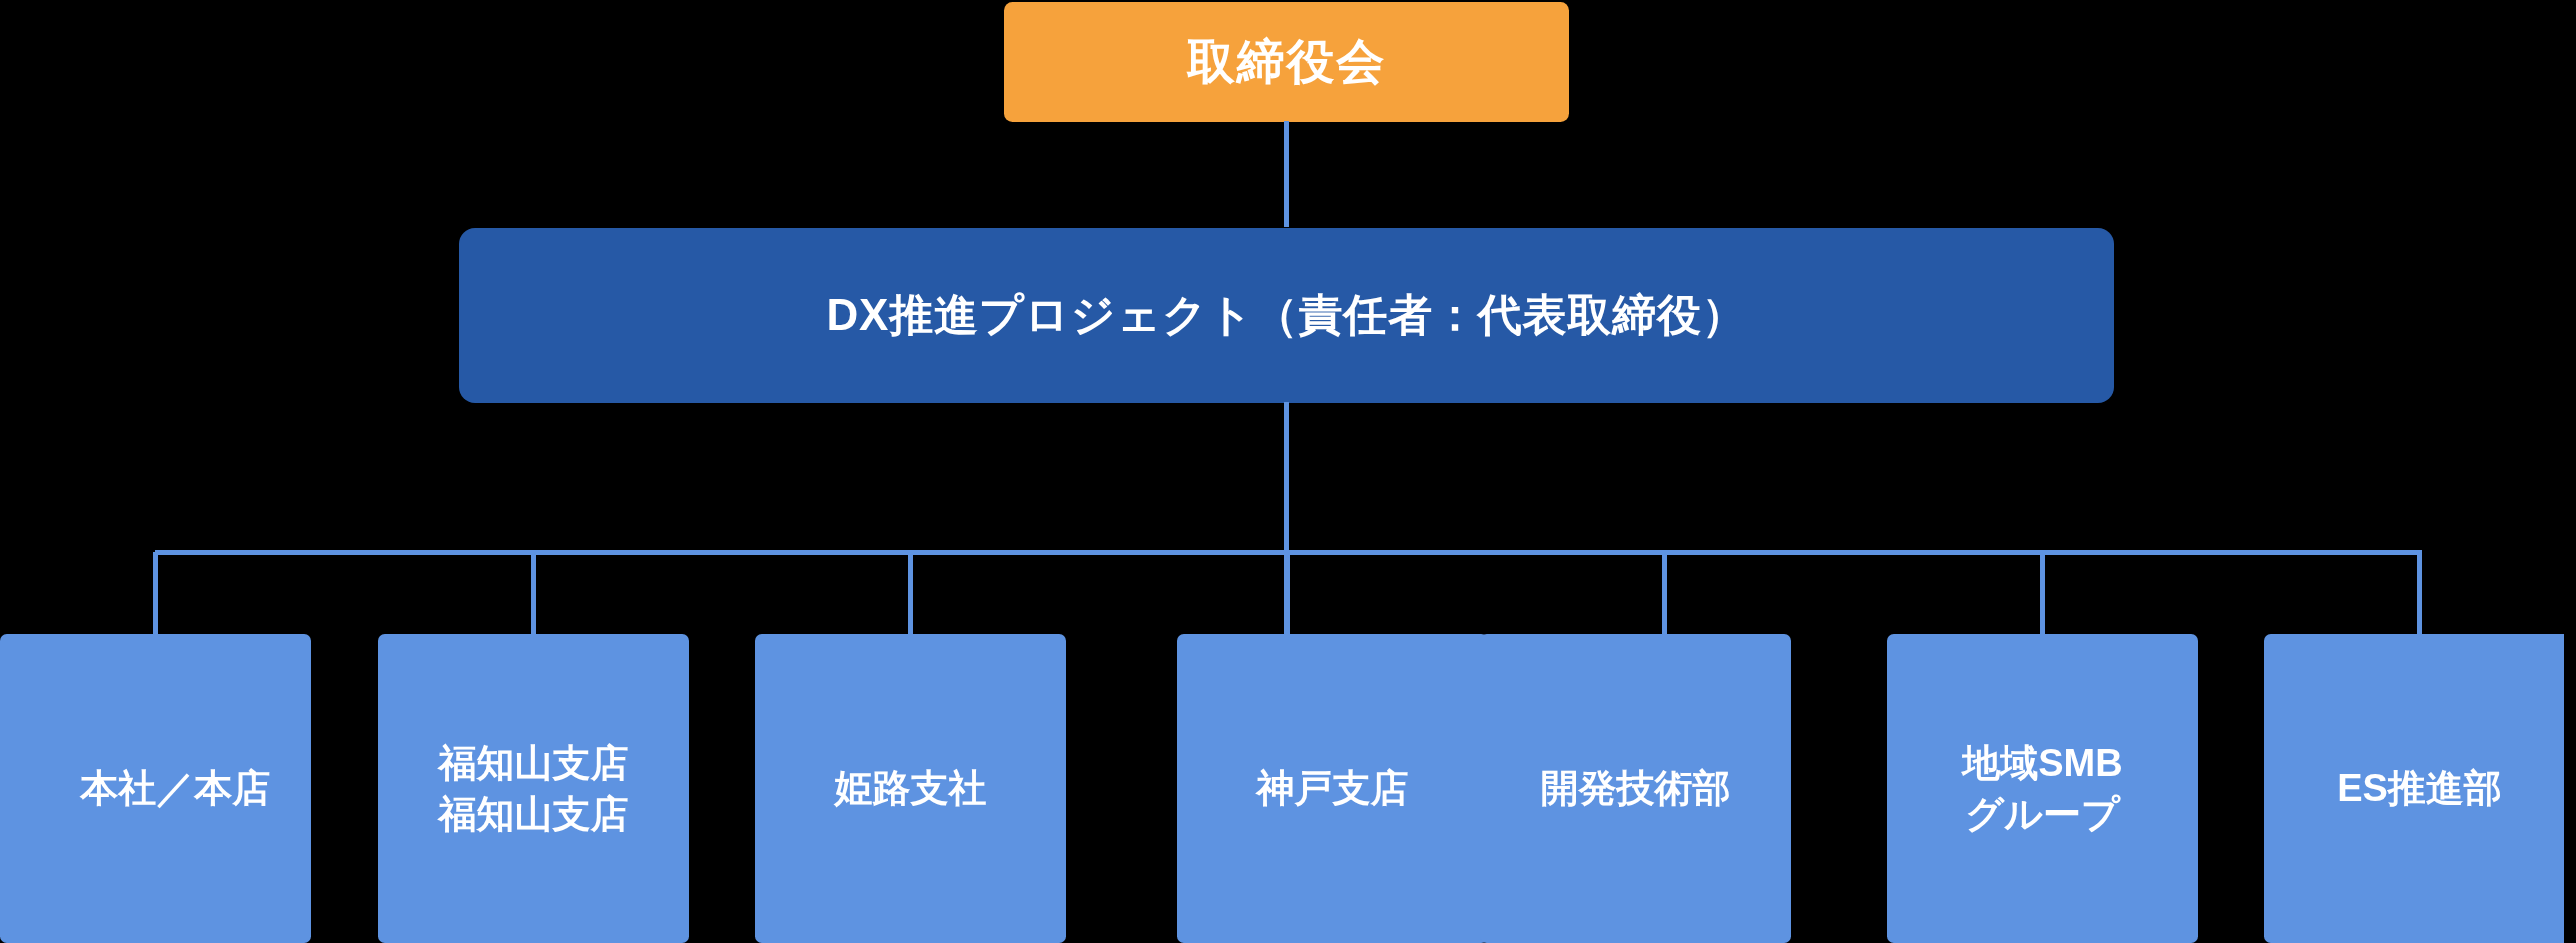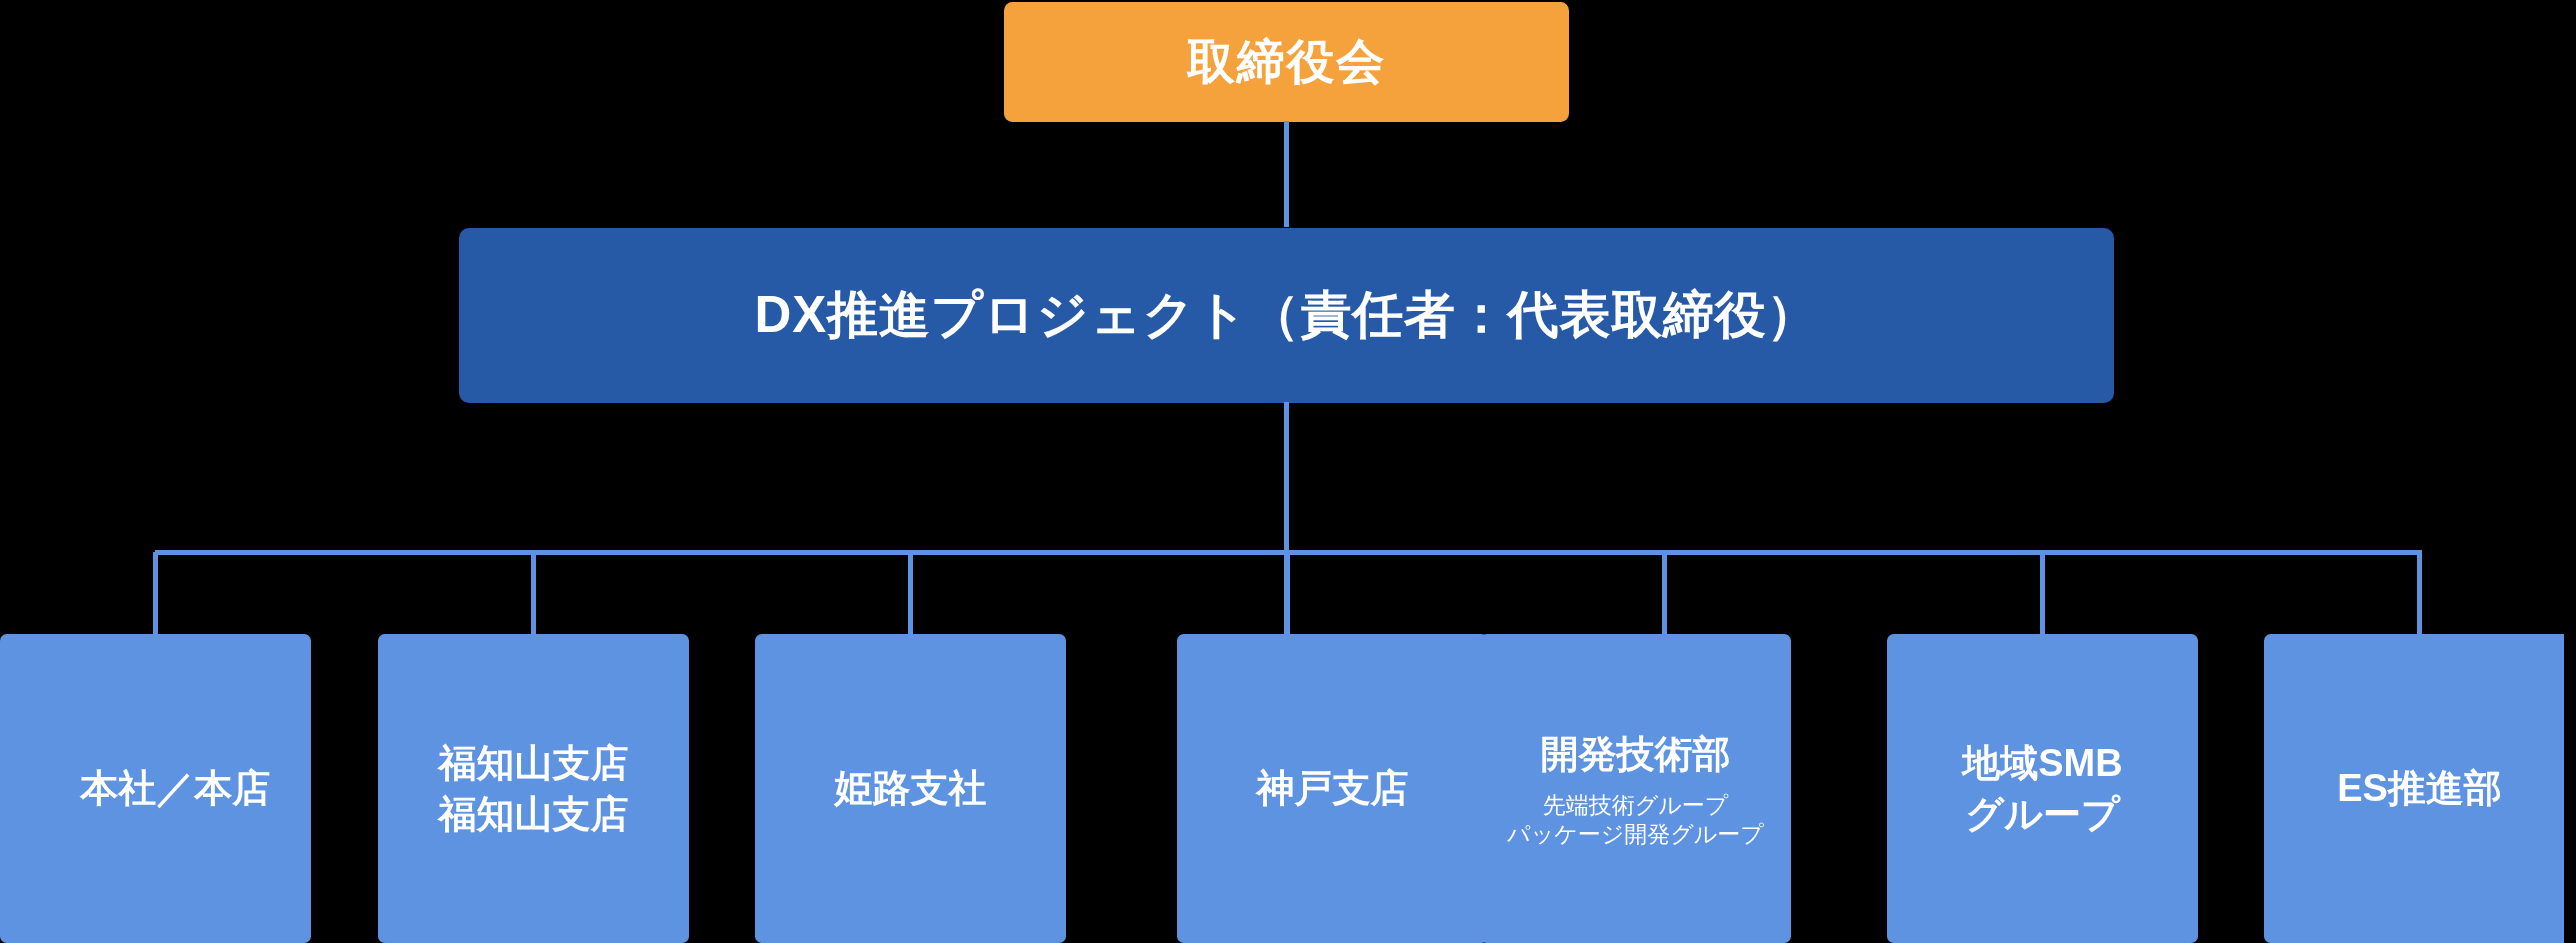--- a/index.html
+++ b/index.html
@@ -32,22 +32,22 @@
     width: 565px; height: 120px;
     background: var(--board, #F6A23C);
     border-radius: 8.5px;
     font-size: 48px;
     letter-spacing: 1.7px;
   }
   .node-project {
     left: 459px; top: 228px;
     width: 1655px; height: 175px;
     background: var(--project, #2659A6);
-    border-radius: 10px;
-    font-size: 51px;
+    border-radius: 16px;
+    font-size: 44px;
     letter-spacing: 0.8px;
   }
   .node-department {
     top: 634px;
     width: 311px; height: 309px;
     background: var(--dept, #5E93E1);
     border-radius: 6.8px;
     font-size: 38px;
     line-height: 1.32;
     padding: 0 8.5px;
@@ -114,24 +114,20 @@
       </div>
       <div class="node node-department" style="left: 1133px; margin-left: 44px;">
         <div>
           <div>神戸支店</div>
         </div>
       </div>
       <div class="node node-department" style="left: 1480px; justify-content: center;">
         <div>
           <div>開発技術部</div>
         </div>
-        <div class="dept-sub">
-          <div>先端技術グループ</div>
-          <div>パッケージ開発グループ</div>
-        </div>
       </div>
       <div class="node node-department" style="left: 1887px; align-items: center;">
         <div>
           <div>地域SMB</div>
           <div>グループ</div>
         </div>
       </div>
       <div class="node node-department" style="left: 2264px;">
         <div>
           <div>ES推進部</div>

